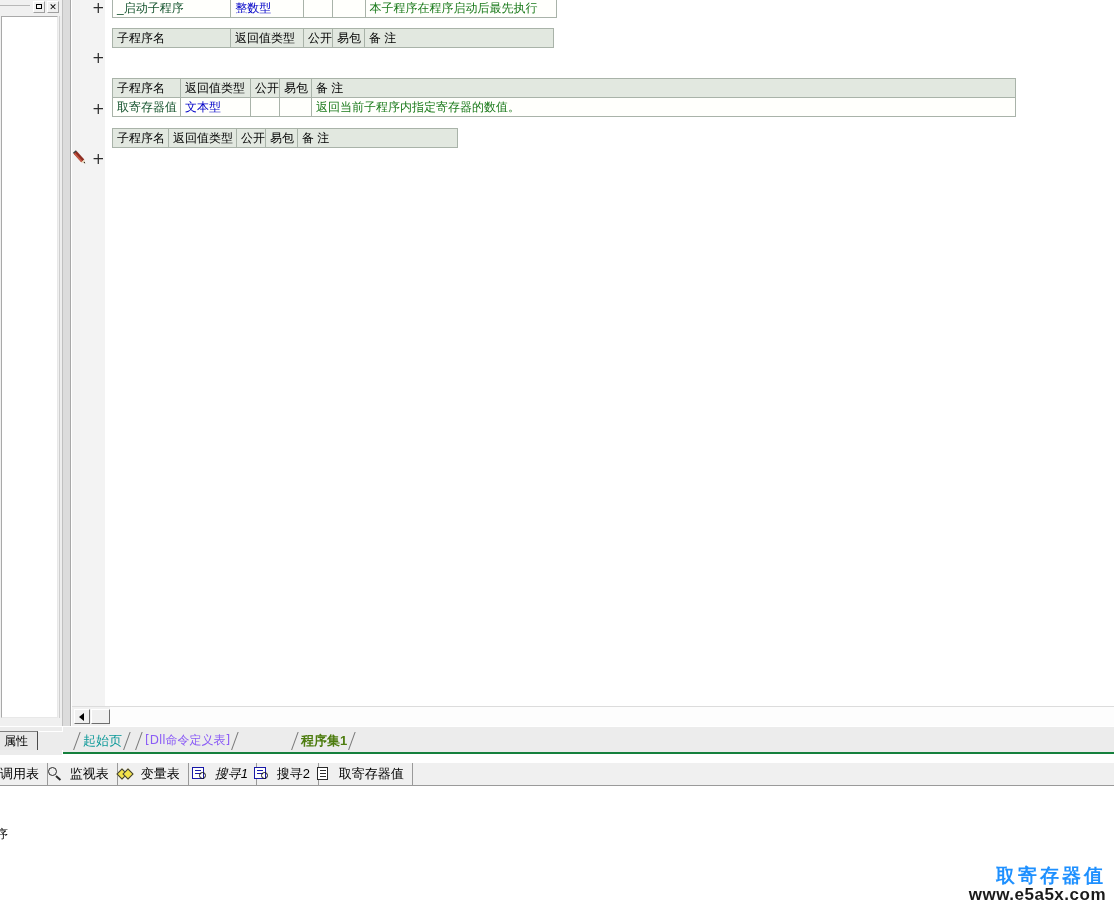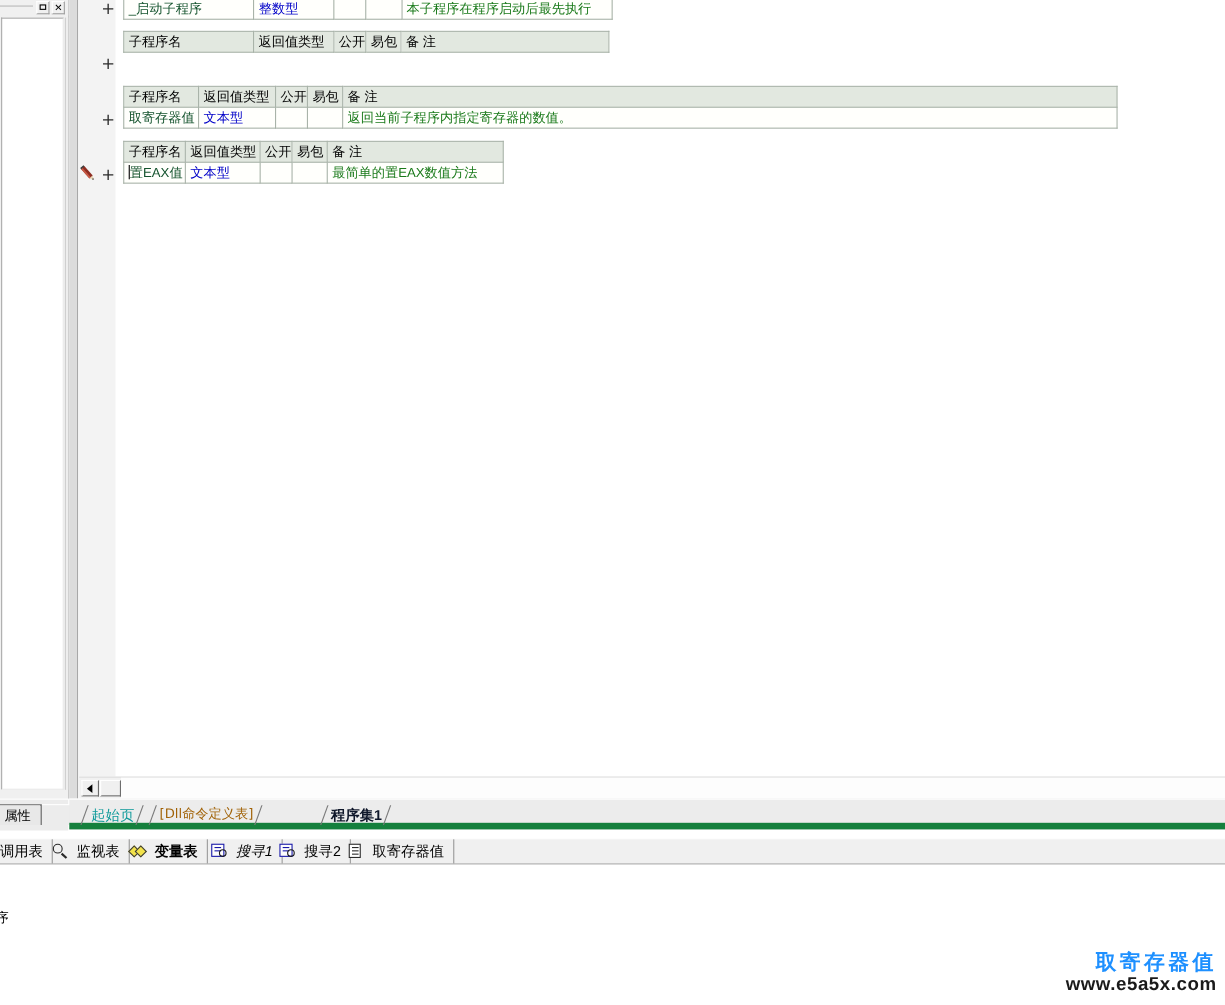--- a/index.html
+++ b/index.html
@@ -238,21 +238,21 @@
     background: #fdfdfd;
   }
 
   
   #doc-tabstrip {
     position: absolute;
     left: 63px; top: 726px;
     width: 1051px; height: 28px;
     background: #ececec;
     border-top: 1px solid #ffffff;
-    border-bottom: 6px solid #15803d;
+    border-bottom: 2px solid #15803d;
     box-sizing: border-box;
   }
   .doc-tab {
     position: absolute;
     top: 4px;
     height: 20px;
     line-height: 19px;
     font-size: 13px;
     white-space: nowrap;
     padding: 0 4px 0 6px;
@@ -269,22 +269,22 @@
   .doc-tab .slash-l::after,
   .doc-tab .slash-r::after {
     content: "";
     position: absolute;
     left: 4px; top: -2px;
     width: 1px; height: 24px;
     background: #7a7a7a;
     transform: rotate(20deg);
   }
   #tab-start   { left: 14px; color: #0f9a9a; }
-  #tab-dll     { left: 76px; color: #a16207; font-family: "DejaVu Sans", sans-serif; font-size: 12px;}
-  #tab-asm1    { left: 232px; color: #0f172a; font-weight: bold; }
+  #tab-dll     { left: 76px; color: #8b5cf6; font-family: "DejaVu Sans", sans-serif; font-size: 12px;}
+  #tab-asm1    { left: 232px; color: #4d7c0f; font-weight: bold; }
 
   
   #bottom-toolstrip {
     position: absolute;
     left: 0; top: 762px;
     width: 1114px; height: 24px;
     background: #f0f0f0;
     border-top: 1px solid #ffffff;
     border-bottom: 1px solid #9a9a9a;
     box-sizing: border-box;
@@ -514,27 +514,20 @@
         <col style="width:160px">
     </colgroup>
     <tbody>
       <tr class="hdr">
         <td>子程序名</td>
         <td>返回值类型</td>
         <td>公开</td>
         <td>易包</td>
         <td>备 注</td>
       </tr>
-      <tr class="data">
-        <td class="cell-name"><span class="caret"></span><span>置EAX值</span></td>
-        <td class="cell-type">文本型</td>
-        <td></td>
-        <td></td>
-        <td class="cell-note">最简单的置EAX数值方法</td>
-      </tr>
     </tbody>
   </table>
 </div>
 
 <div id="edit-marker">
   <svg width="20" height="20" viewBox="0 0 20 20">
     <g transform="rotate(-42 10 10)">
       <rect x="8.2" y="2.5" width="4" height="11.5" fill="#8e2d22"></rect>
       <rect x="8.2" y="2.5" width="1.6" height="11.5" fill="#c75a46"></rect>
       <polygon points="8.2,14 12.2,14 10.2,17.6" fill="#e8d8b8"></polygon>
@@ -574,21 +567,21 @@
 
   <div class="tool-tab" style="left:-6px;">
     <span>调用表</span>
   </div>
 
   <div class="tool-tab" style="left:41px;">
     <span class="ticon ic-magnifier"><span class="ring"></span><span class="hnd"></span></span>
     <span>监视表</span>
   </div>
 
-  <div class="tool-tab" style="left:112px;font-weight:bold;">
+  <div class="tool-tab" style="left:112px;">
     <span class="ticon ic-diamonds"><span class="d d1"></span><span class="d d2"></span></span>
     <span>变量表</span>
   </div>
 
   <div class="tool-tab" style="left:186px;font-style:italic;">
     <span class="ticon ic-book"><span class="bk"></span><span class="mg"></span></span>
     <span>搜寻1</span>
   </div>
 
   <div class="tool-tab" style="left:248px;">

